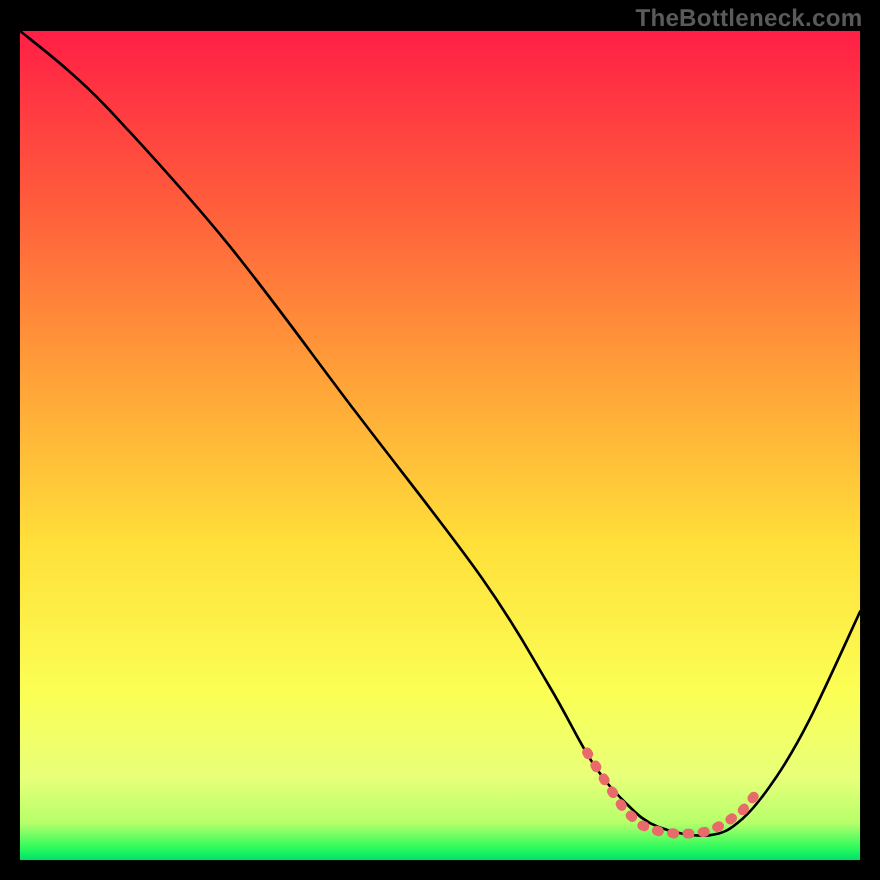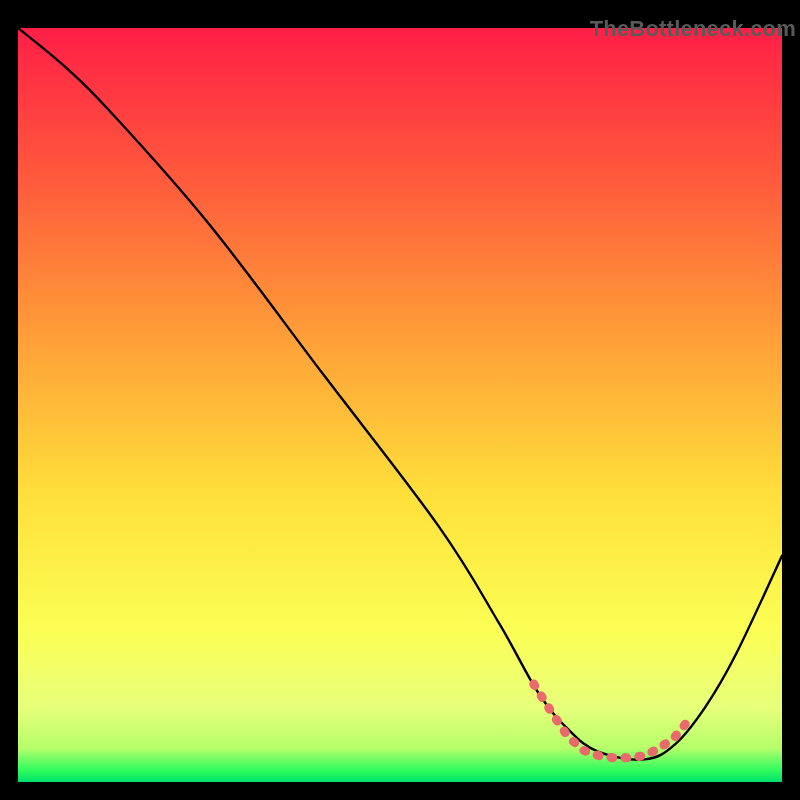--- a/index.html
+++ b/index.html
@@ -6,28 +6,27 @@
     margin: 0;
     padding: 0;
     width: 800px;
     height: 800px;
     background: #000;
     overflow: hidden;
   }
   .watermark {
     position: absolute;
     top: 4px;
-    right: 4px;
+    right: 16px;
     font-family: Arial, Helvetica, sans-serif;
     font-size: 22px;
     font-weight: bold;
     color: #5a5a5a;
     letter-spacing: 0.2px;
     z-index: 10;
-    margin-top: 12px;
   }
   .plot-frame {
     position: absolute;
     left: 18px;
     top: 28px;
     width: 764px;
     height: 754px;
     background: #000;
   }
   svg {

